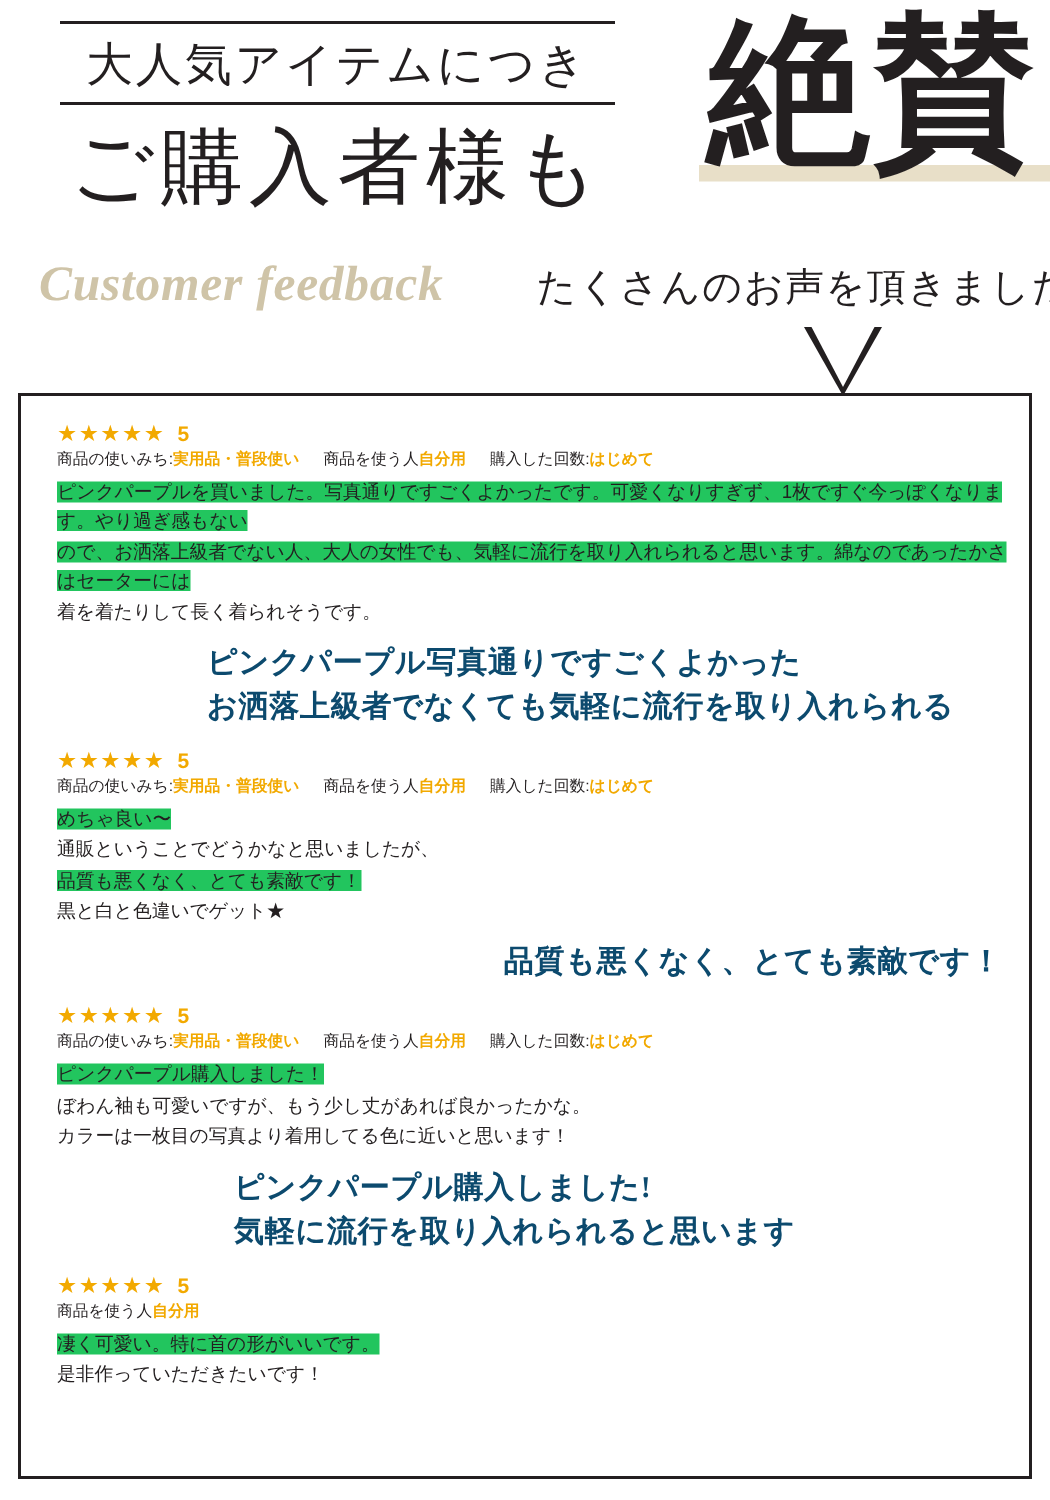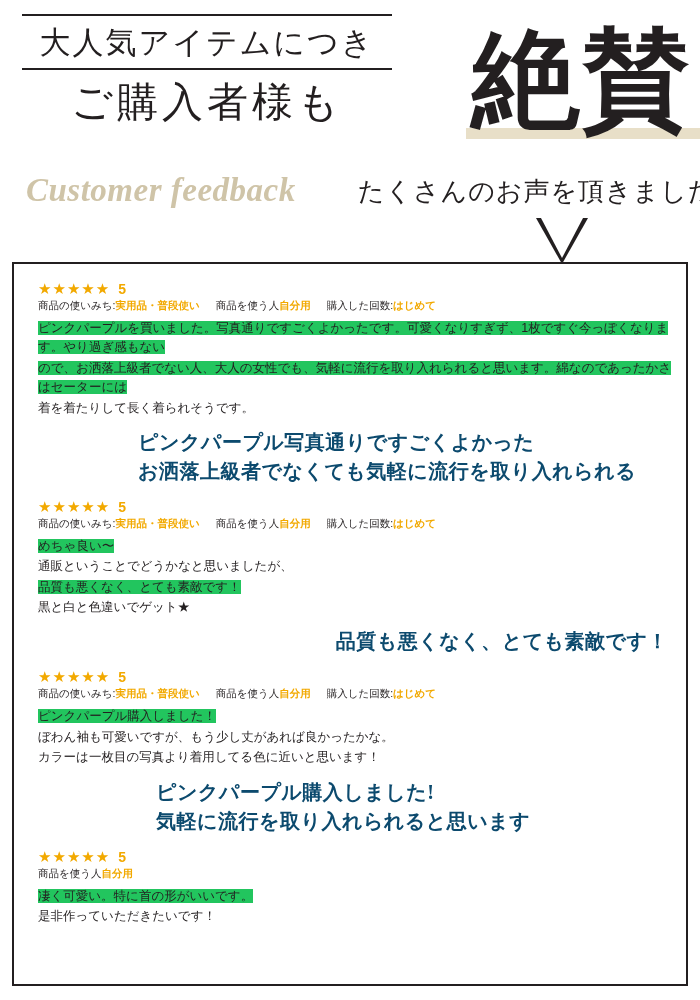--- a/index.html
+++ b/index.html
@@ -11,47 +11,47 @@
     position:relative;
     overflow:hidden;
   }
   
   .header{
     position:relative;
     height:175px;
   }
   .hdr-left{
     position:absolute;
-    left:22px; top:14px;
+    left:40px; top:14px;
     width:380px;
   }
   .rule{
     height:2px;background:#231f20;width:370px;margin:0;
   }
   .hdr-line1{
     font-family:"Liberation Serif", serif;
     font-size:31px;
     letter-spacing:2px;
     text-align:center;
     padding:6px 0 4px 0;
     width:370px;
     white-space:nowrap;
   }
   .hdr-line2{
     font-family:Liberation Sans, sans-serif;
-    font-size:41px;
+    font-size:55px;
     letter-spacing:4px;
     text-align:center;
     padding:5px 0 0 0;
     width:370px;
     white-space:nowrap;
   }
   .hdr-big{
     position:absolute;
-    right:8px; top:24px;
+    right:8px; top:6px;
     font-family:"Liberation Serif", serif;
     font-size:108px;
     font-weight:bold;
     letter-spacing:2px;
     line-height:1.05;
     white-space:nowrap;
   }
   .hdr-big .underline{
     position:absolute;
     left:-6px; bottom:-2px;

